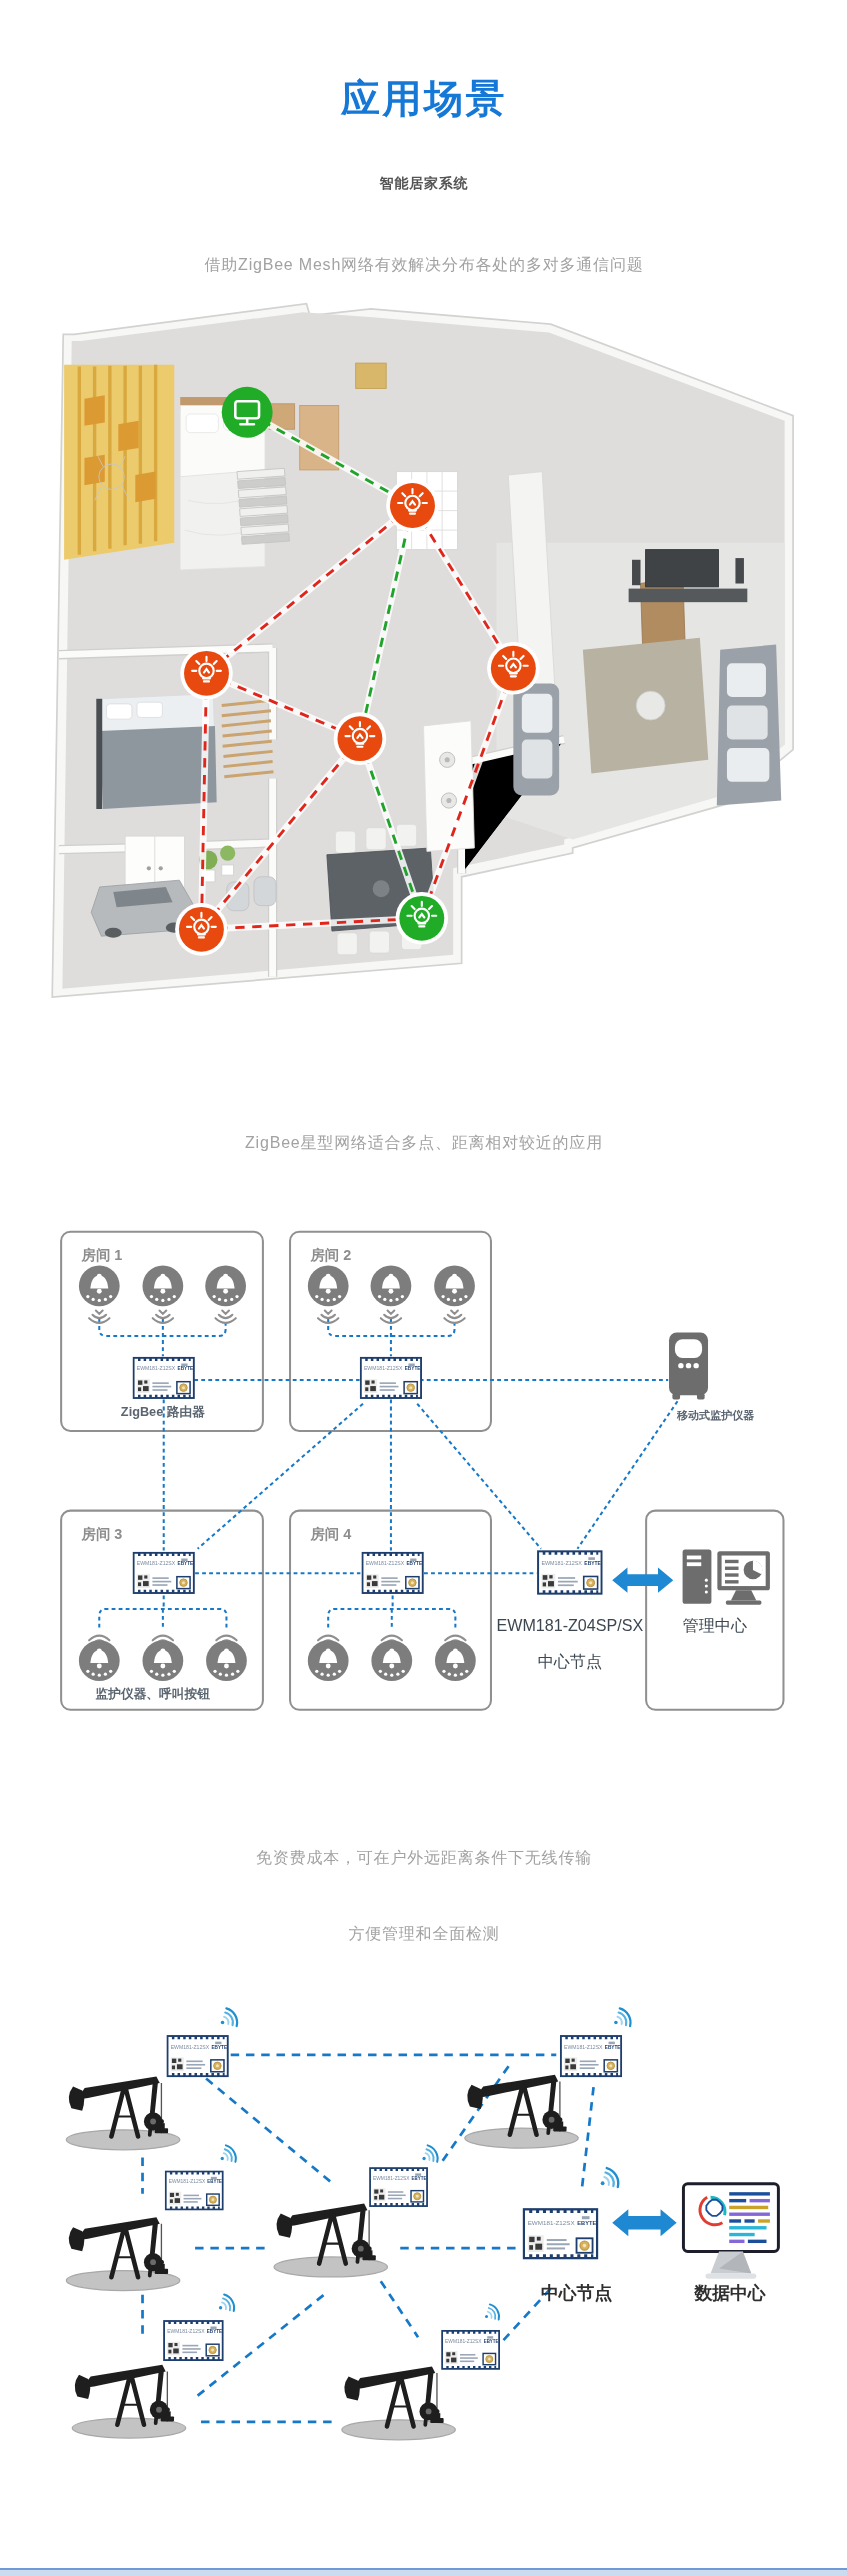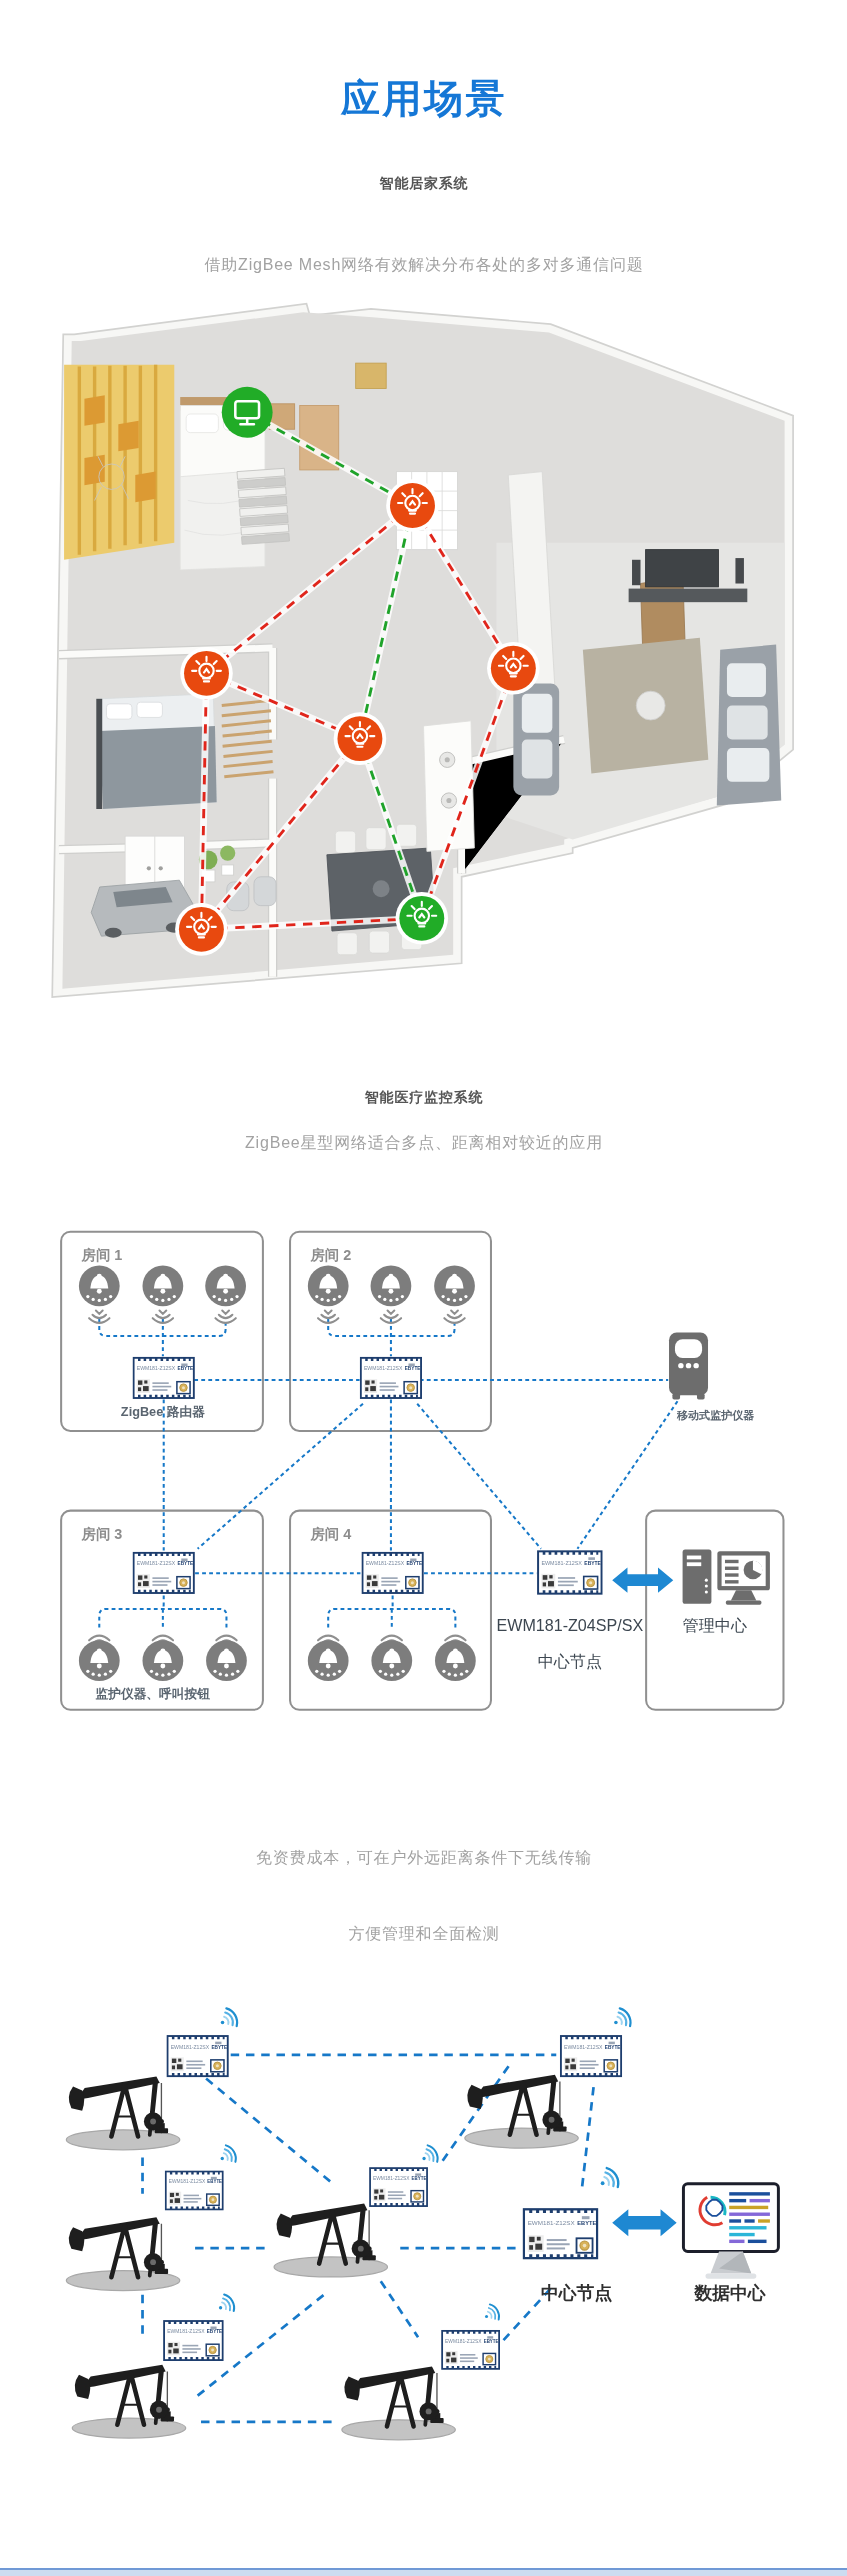--- a/index.html
+++ b/index.html
@@ -218,21 +218,20 @@
         <circle r="26.5" fill="#e8490f"></circle>
         <use href="#bulb-glyph" x="-20" y="-22" width="40" height="40"></use>
     </g>
     <g transform="translate(498,1083)">
       <circle r="31" fill="#ffffff"></circle>
         <circle r="26.5" fill="#21ac27"></circle>
         <use href="#bulb-glyph" x="-20" y="-22" width="40" height="40"></use>
     </g>
   </svg>
 
-  <div class="abs center sec-head" style="top:1089px;">智能医疗监控系统</div>
   <div class="abs center sec-sub" style="top:1133px;">ZigBee星型网络适合多点、距离相对较近的应用</div>
 
   <svg class="abs" style="left:34px;top:1212px;" width="780" height="526" viewBox="40 1430 920 620">
     <defs>
       <symbol id="zb-module" viewBox="0 0 100 68">
         <rect x="2" y="2" width="96" height="64" fill="#ffffff" stroke="#1e3e6e" stroke-width="3"></rect>
         <line x1="9" y1="4.5" x2="93" y2="4.5" stroke="#1e3e6e" stroke-width="5" stroke-dasharray="4 5"></line>
         <line x1="9" y1="63.5" x2="93" y2="63.5" stroke="#1e3e6e" stroke-width="5" stroke-dasharray="4 5"></line>
         <text x="7" y="22" font-size="8.2" fill="#7a8aa0">EWM181-Z12SX</text>
         <text x="72" y="22" font-size="7.5" font-weight="bold" fill="#1e3e6e">EBYTE</text>

